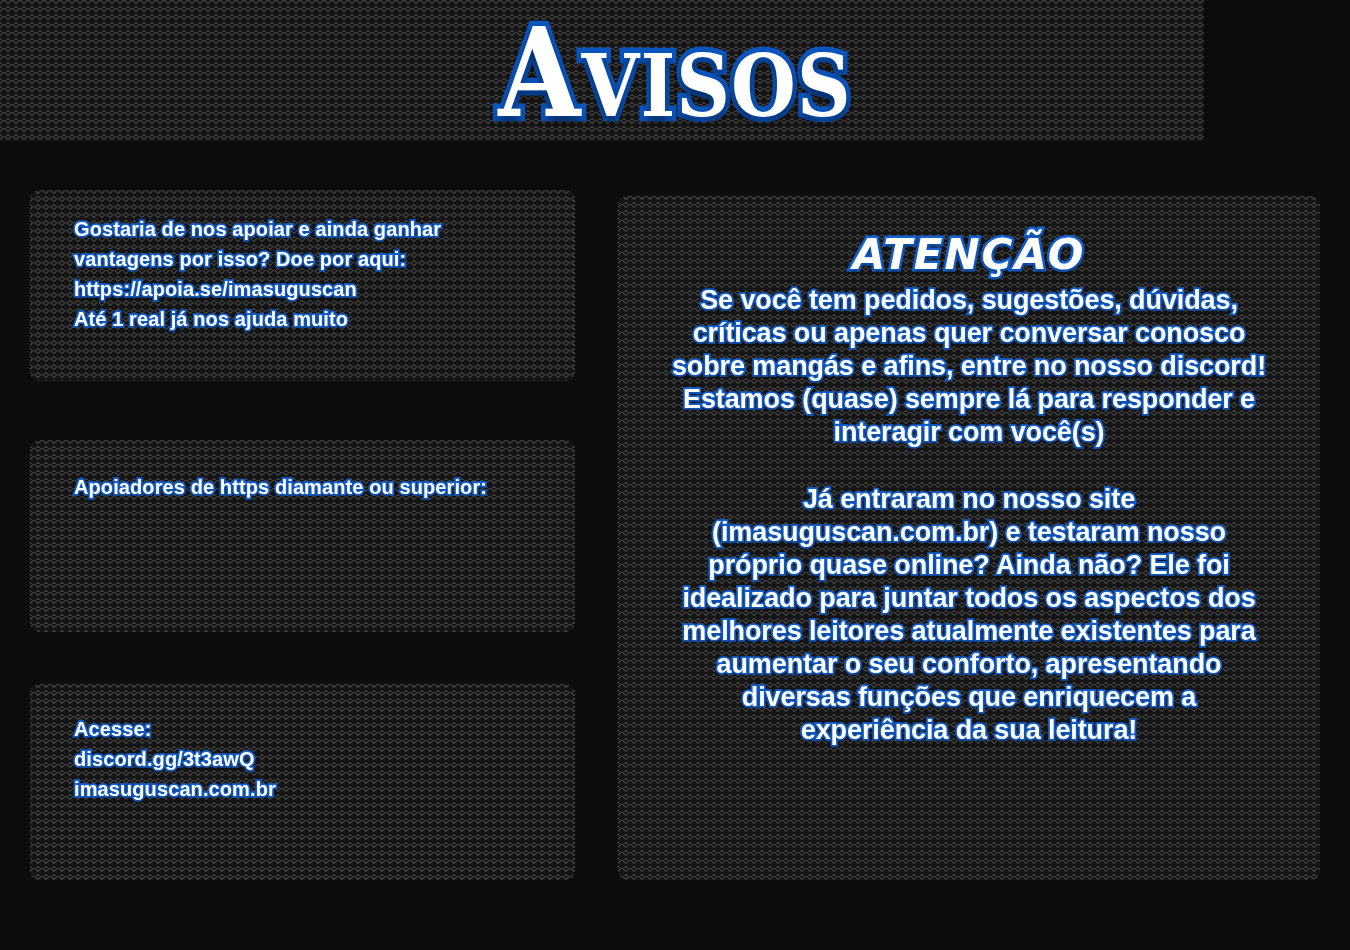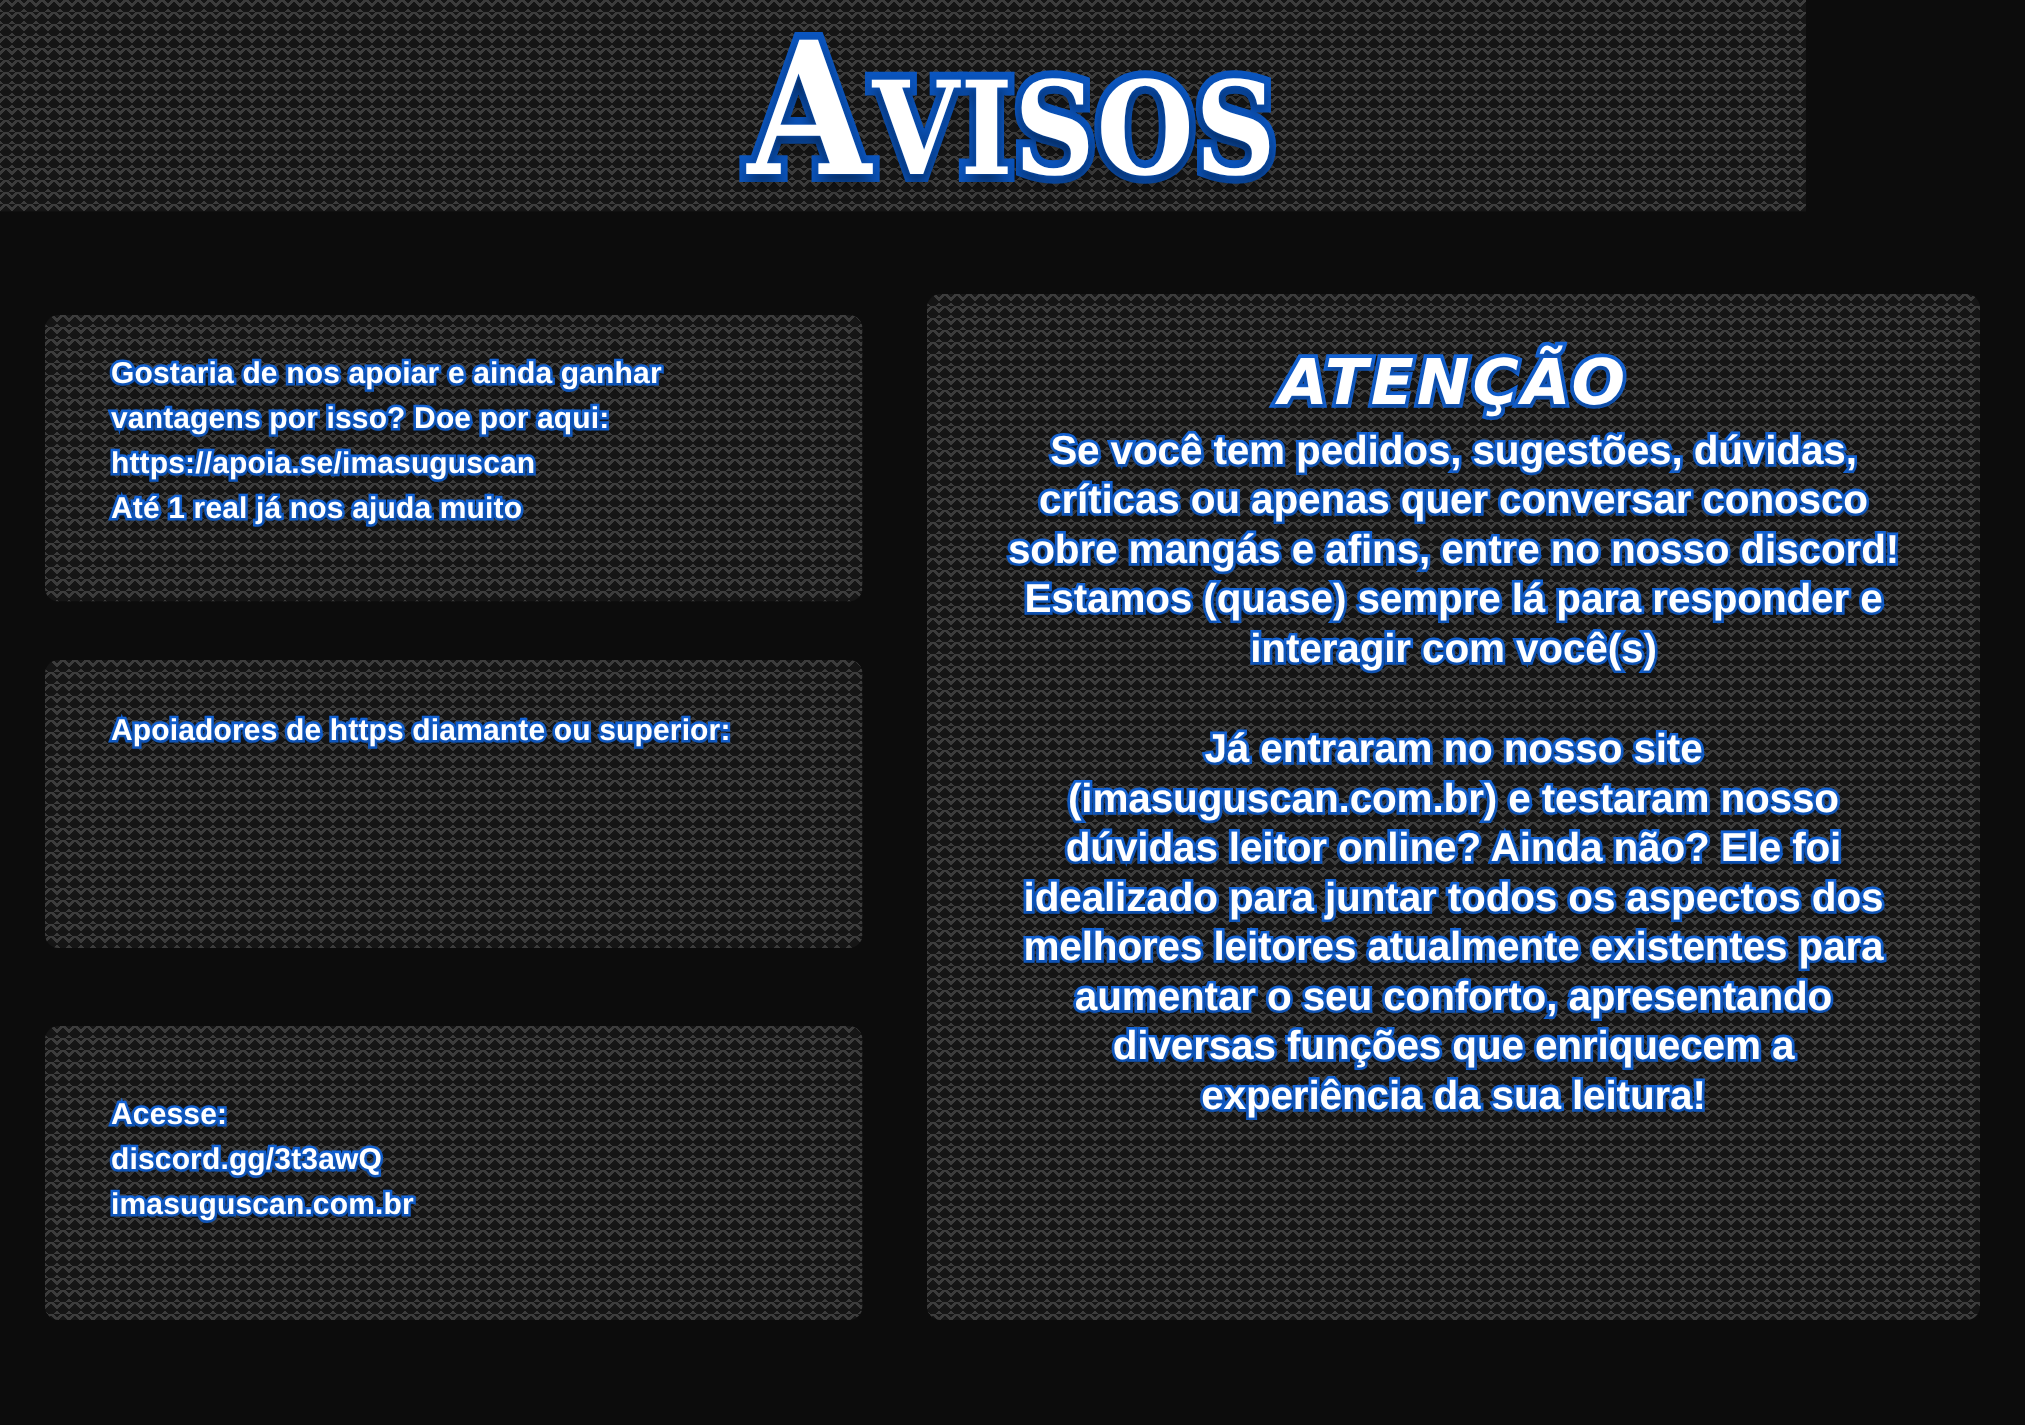--- a/index.html
+++ b/index.html
@@ -52,21 +52,21 @@
   }
 
   
   .panel {
     position:absolute;
     border-radius:9px;
     overflow:hidden;
   }
 
   
-  #panel-support   { left:30px; top:210px; width:545px; height:191px;text-decoration:underline; }
+  #panel-support   { left:30px; top:190px; width:545px; height:191px;text-decoration:underline; }
   #panel-backers   { left:30px; top:440px; width:545px; height:192px; }
   #panel-links     { left:30px; top:684px; width:545px; height:196px; }
 
   
   #panel-attention { left:618px; top:196px; width:702px; height:684px; }
 
   
   .blue-out {
     color:#ffffff;
     font-weight:bold;
@@ -82,21 +82,21 @@
     position:absolute;
     left:44px;
     font-size:20px;
     line-height:30px;
     letter-spacing:.1px;
     white-space:pre-line;
     text-align:left;
   }
   #support-text { top:24px; }
   #backers-text { top:32px; }
-  #links-text   { top:44px; }
+  #links-text   { top:30px; }
 
   
   .right-inner {
     position:absolute;
     left:0; top:0;
     width:702px; height:684px;
     padding:24px 12px 0 12px;
     text-align:center;
   }
   #attention-heading {
@@ -146,20 +146,20 @@
 <div id="panel-attention" class="panel hatch">
   <div class="right-inner">
     <div id="attention-heading" class="blue-out">ATENÇÃO</div>
     <div id="attention-para-1" class="right-para blue-out">Se você tem pedidos, sugestões, dúvidas,
 críticas ou apenas quer conversar conosco
 sobre mangás e afins, entre no nosso discord!
 Estamos (quase) sempre lá para responder e
 interagir com você(s)</div>
     <div id="attention-para-2" class="right-para blue-out">Já entraram no nosso site
 (imasuguscan.com.br) e testaram nosso
-dúvidas leitor online? Ainda não?  Ele foi
+próprio quase online? Ainda não?  Ele foi
 idealizado para juntar todos os aspectos dos
 melhores leitores atualmente existentes para
 aumentar o seu conforto, apresentando
 diversas funções que enriquecem a
 experiência da sua leitura!</div>
   </div>
 </div>
 
 </body></html>

